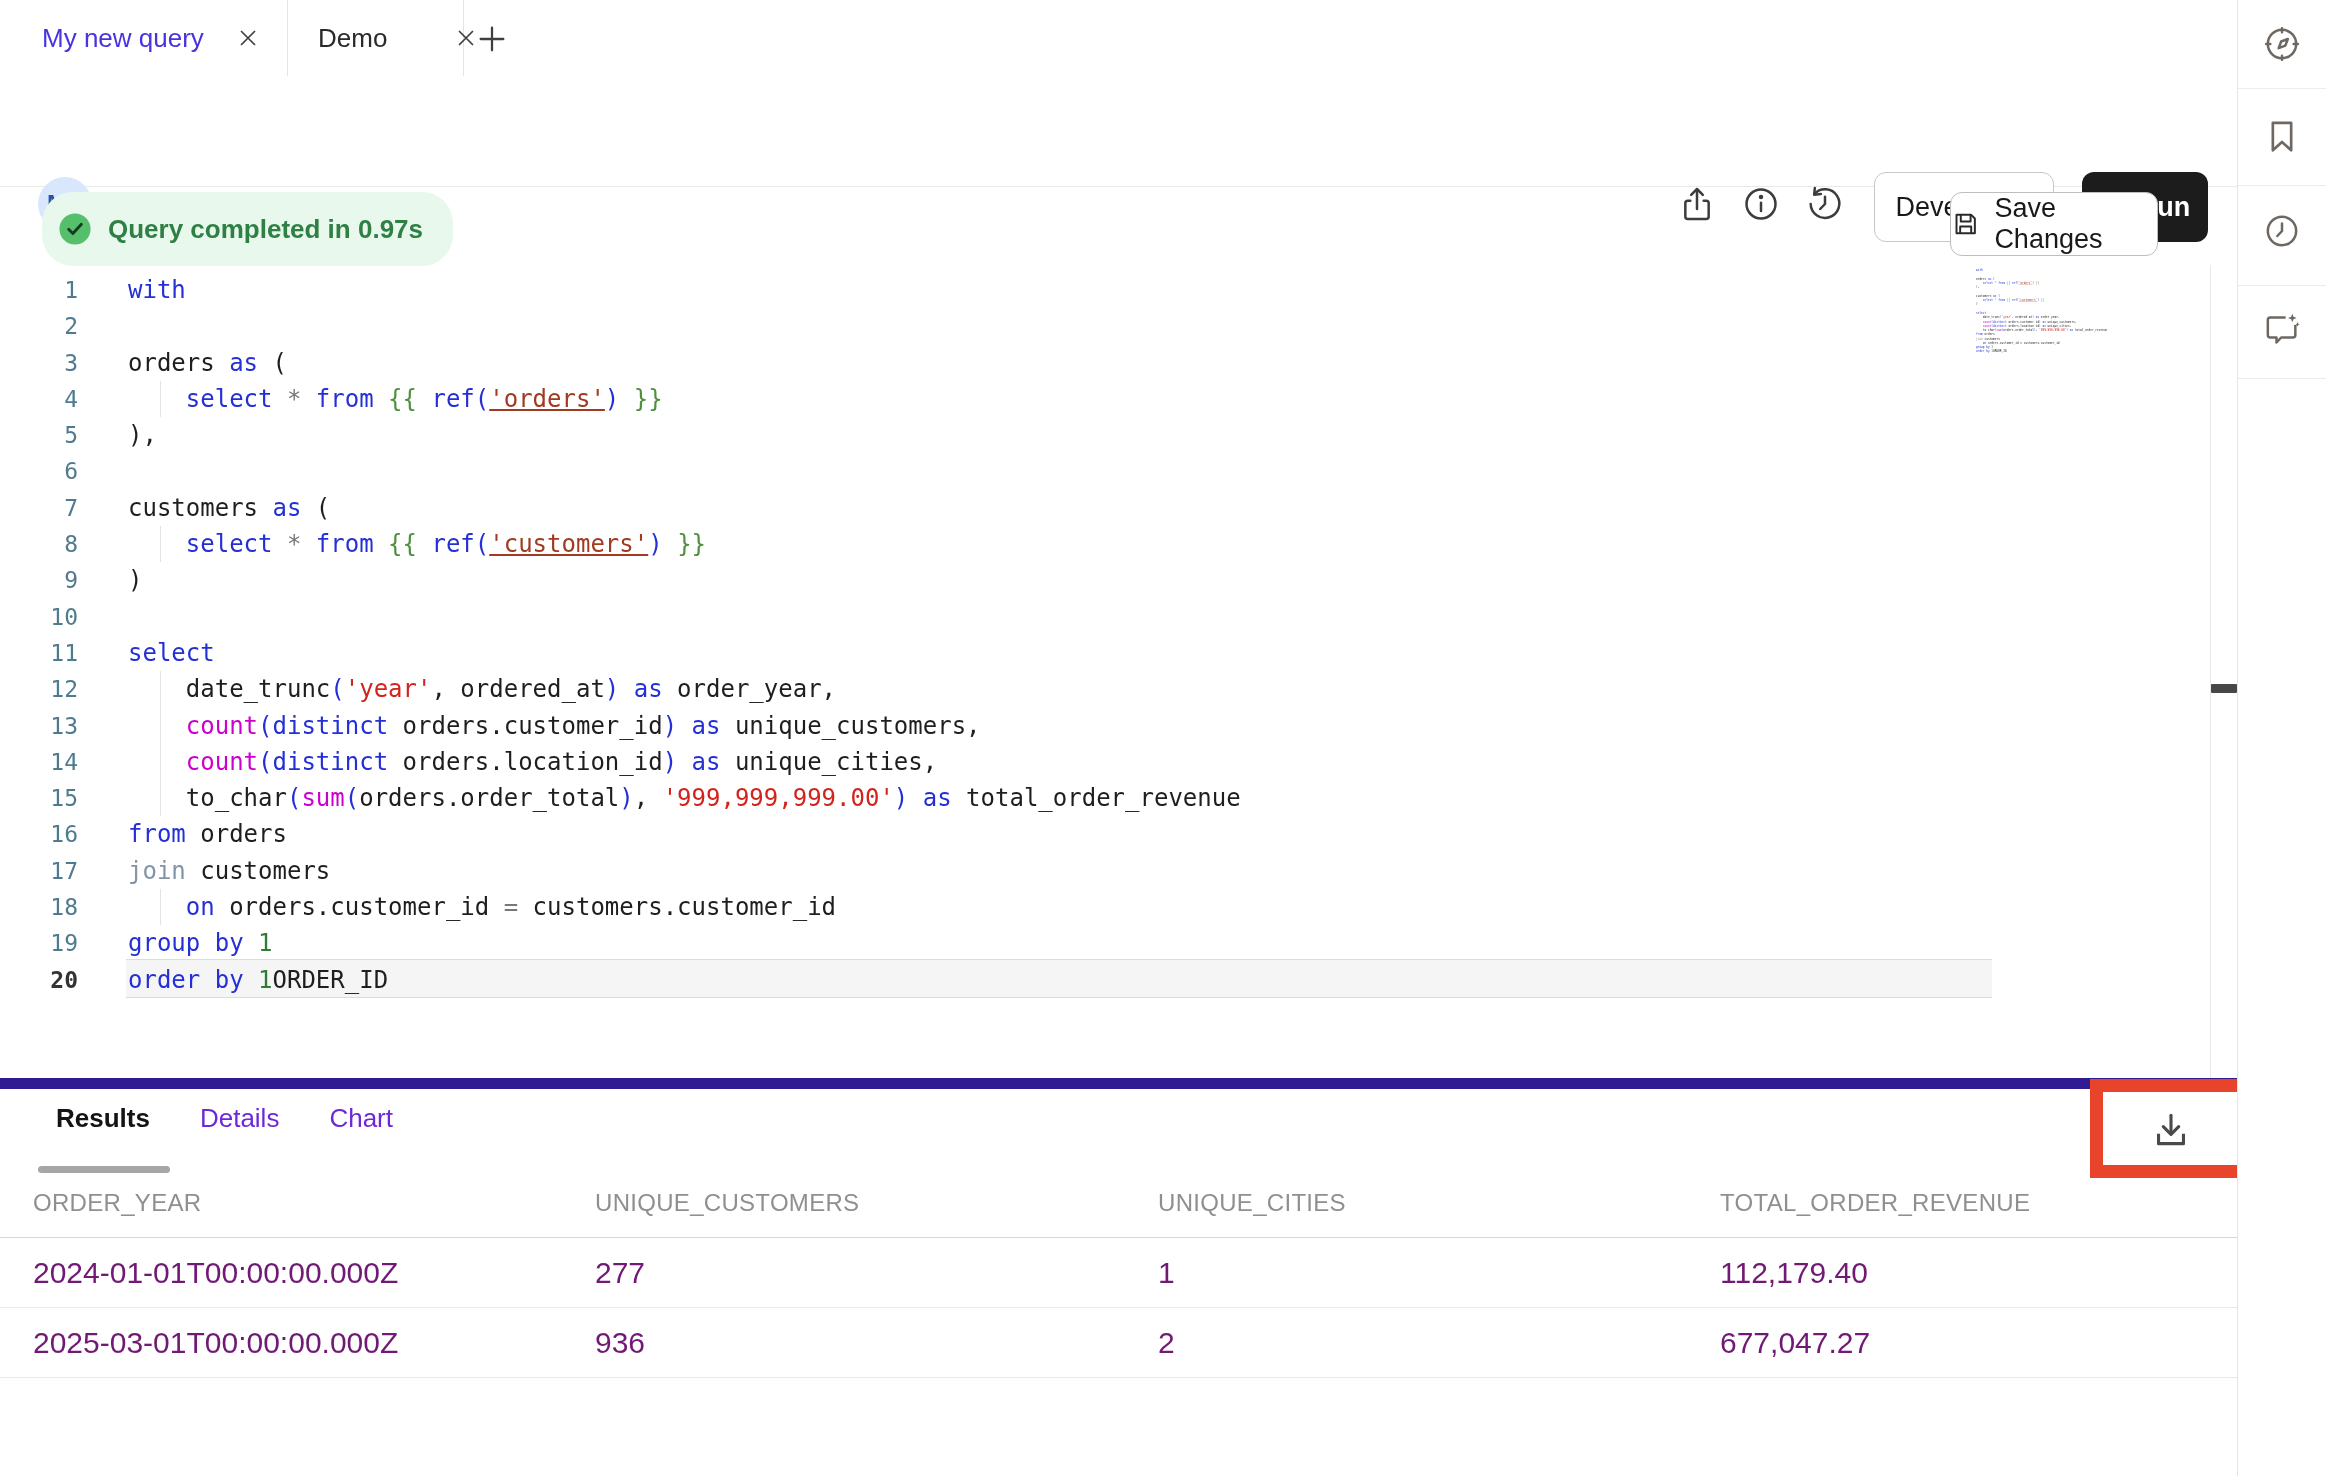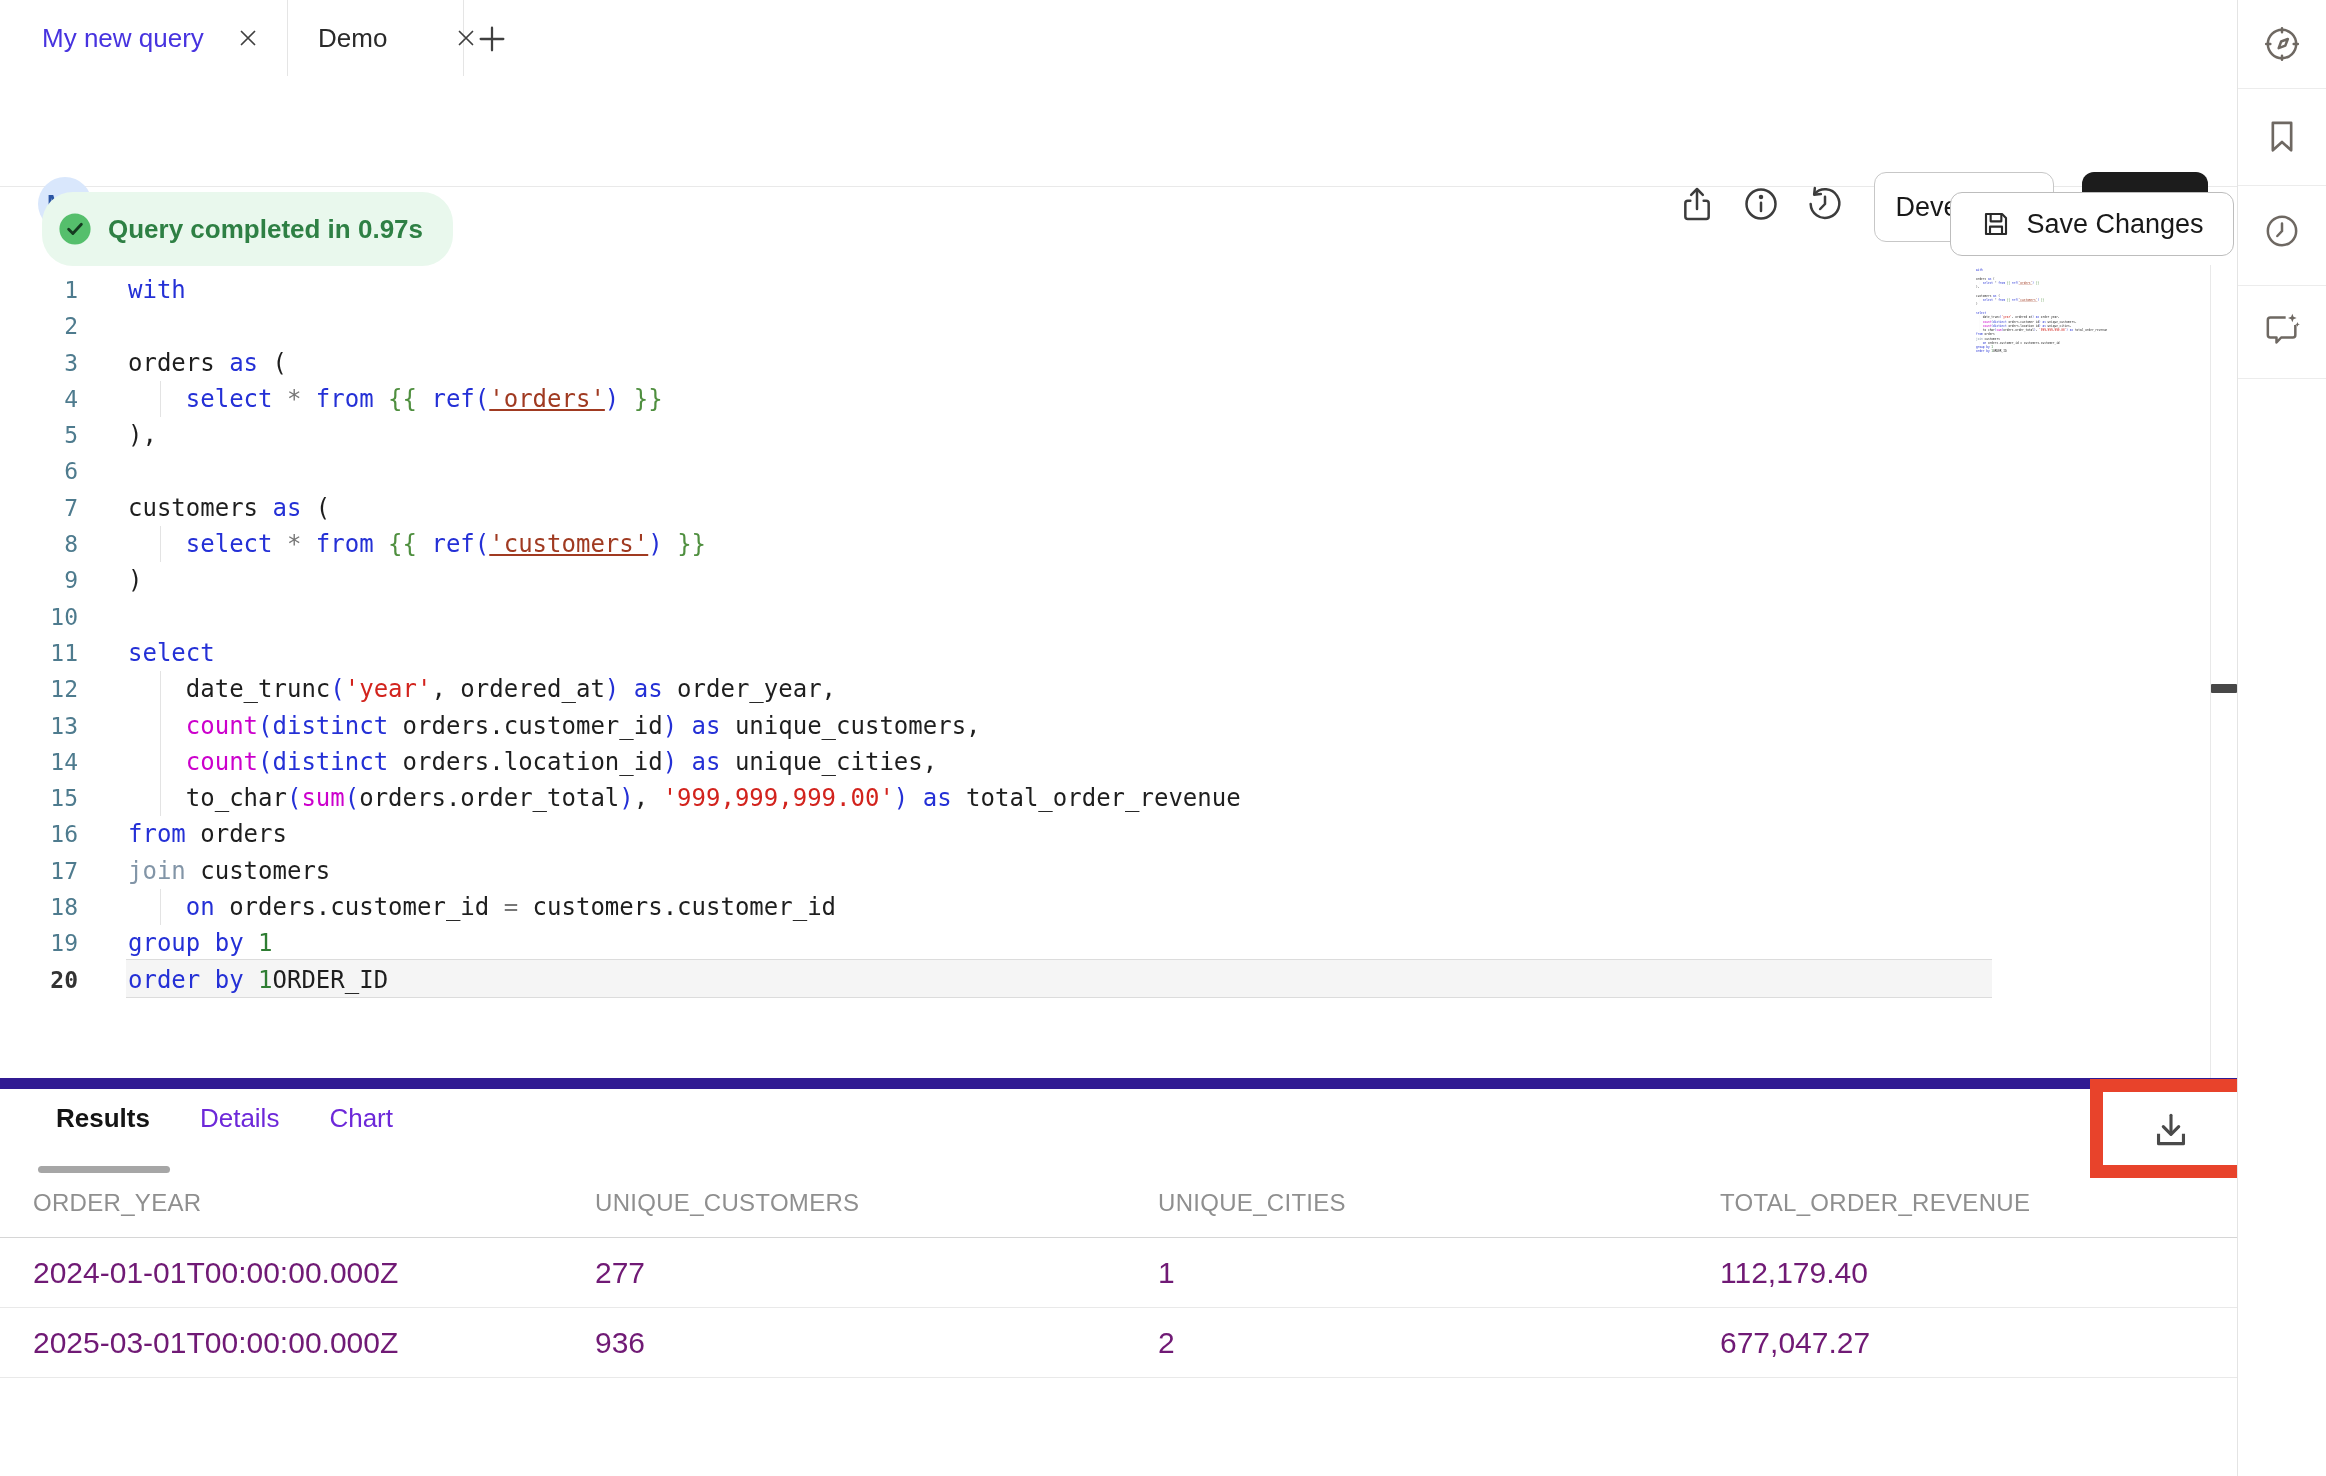--- a/index.html
+++ b/index.html
@@ -22,21 +22,21 @@
   .doc-title{position:absolute;left:106px;top:114px;font-size:26px;color:#1b1b1b;}
   .hicon{position:absolute;top:107px;width:42px;height:42px;display:flex;align-items:center;justify-content:center;cursor:pointer;}
   .btn{position:absolute;top:96px;height:70px;border-radius:12px;display:flex;align-items:center;justify-content:center;
        box-sizing:border-box;cursor:pointer;font-size:27px;}
   .btn-develop{left:1874px;width:180px;border:1.5px solid #c7c7c7;background:#fff;color:#191919;font-weight:500;gap:14px;}
   .btn-run{left:2082px;width:126px;background:#1c1c1c;color:#fff;font-weight:600;gap:10px;}
   
   .pill{position:absolute;left:42px;top:192px;height:74px;border-radius:31px;background:#e9f8ed;
         display:inline-flex;align-items:center;gap:16px;padding:0 30px 0 16px;}
   .pill .msg{font-size:26px;font-weight:600;color:#2e8044;}
-  .btn-save{position:absolute;left:1950px;top:192px;width:284px;height:64px;border-radius:12px;border:1.5px solid #bdbdbd;
+  .btn-save{position:absolute;left:1950px;top:192px;width:208px;height:64px;border-radius:12px;border:1.5px solid #bdbdbd;
         background:#fff;display:flex;align-items:center;justify-content:center;gap:14px;box-sizing:border-box;cursor:pointer;
         font-size:27px;font-weight:500;color:#191919;}
   
   .cur-line{position:absolute;left:126px;top:959px;width:1866px;height:39px;background:#f5f5f5;
             border-top:1px solid #dcdcdc;border-bottom:1px solid #dcdcdc;box-sizing:border-box;}
   #gutter{position:absolute;left:0;top:272px;width:78px;text-align:right;}
   #gutter .ln{height:36.3px;line-height:36.3px;font-size:23px;color:#4e7b8e;font-family:"DejaVu Sans Mono",monospace;}
   #gutter .ln-active{color:#333;font-weight:700;}
   #code-lines{position:absolute;left:128px;top:272px;width:1900px;}
   .code-line{position:relative;height:36.3px;line-height:36.3px;font-size:24px;white-space:pre;

